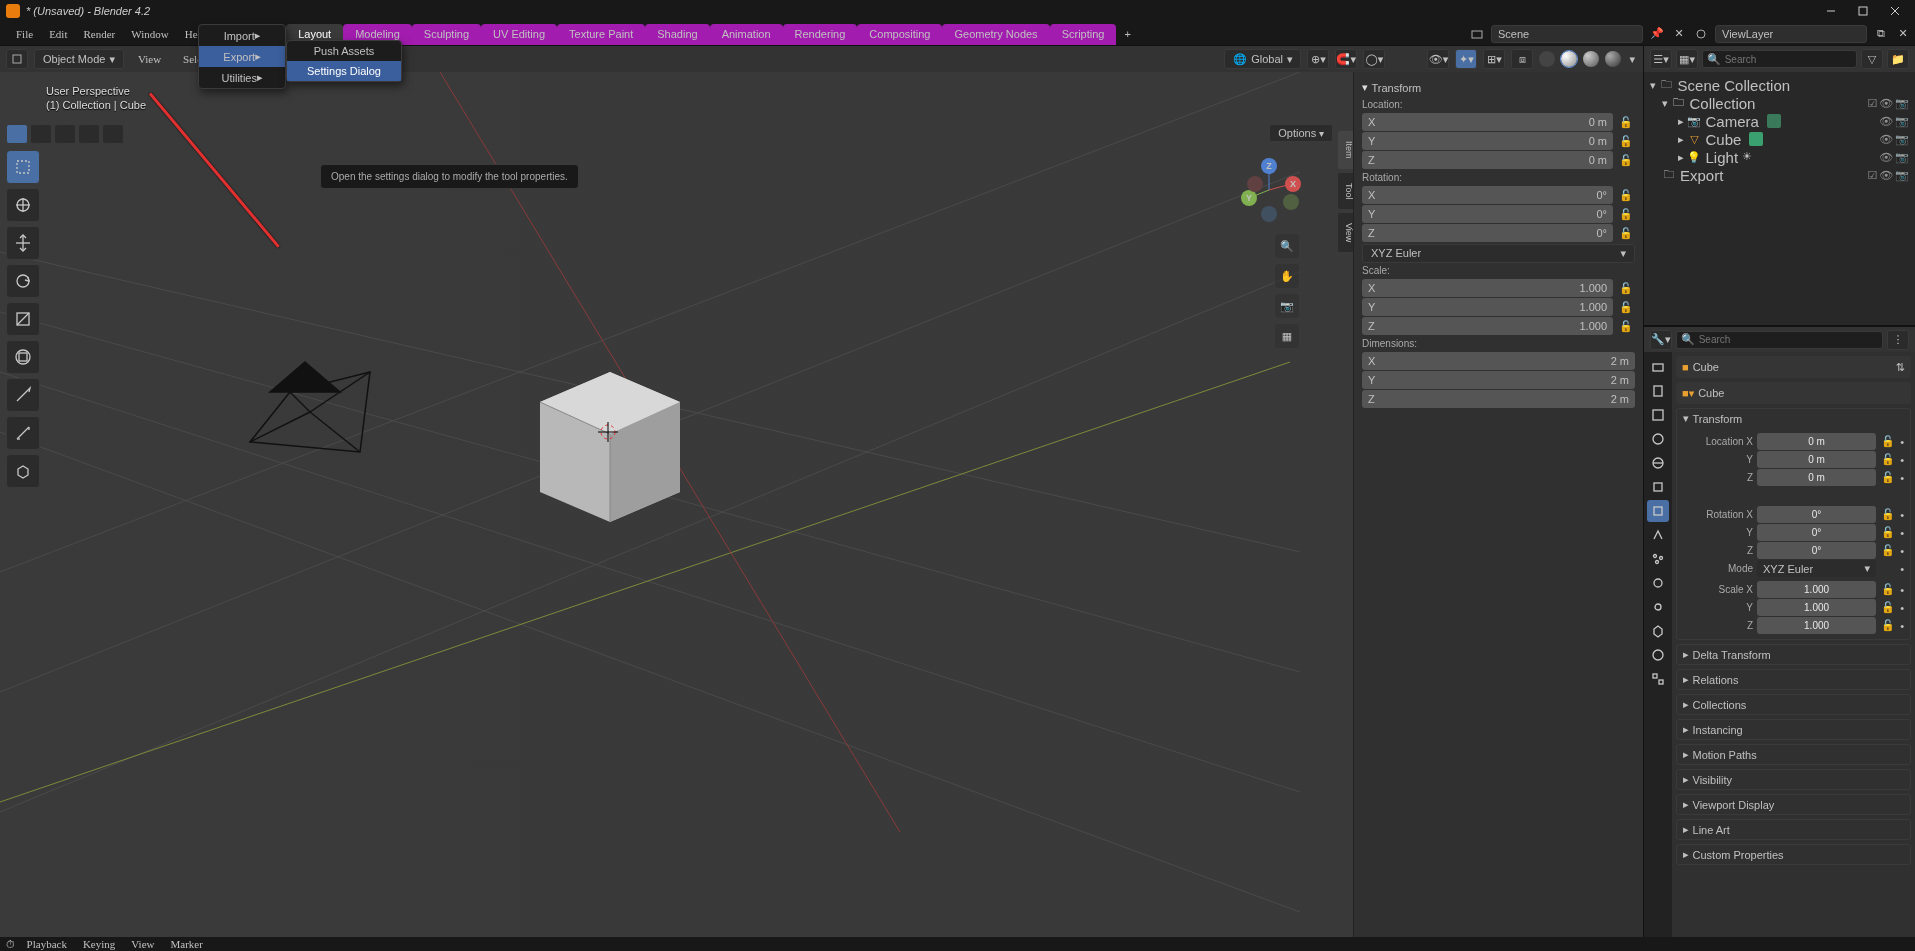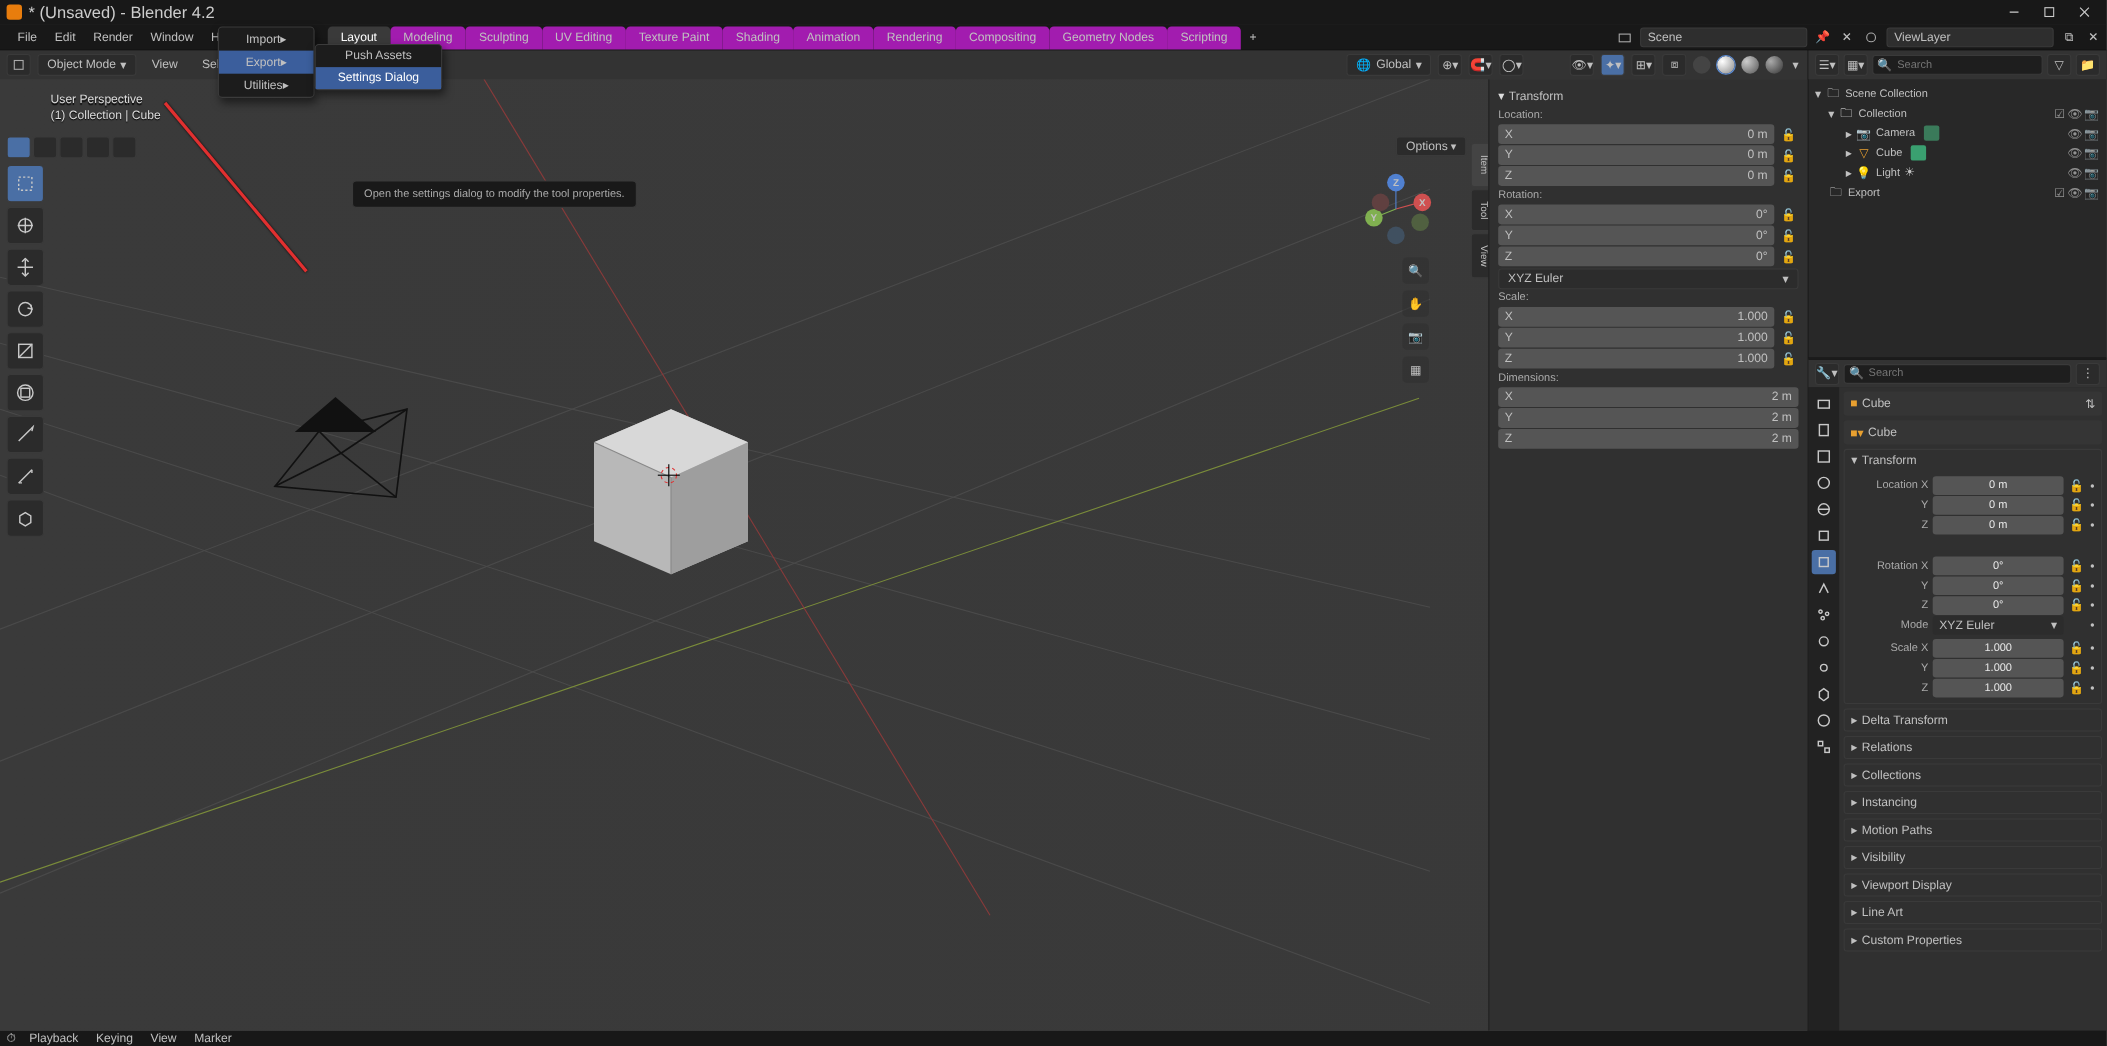--- a/index.html
+++ b/index.html
@@ -1,24 +1,24 @@
 <!DOCTYPE html>
 <html><head>
 <meta charset="utf-8">
 <style>
 * { margin:0; padding:0; box-sizing:border-box; font-family:"Segoe UI",Arial,sans-serif; font-size:11px; color:#c0c0c0; user-select:none; }
 body { background:#333; width:1915px; height:951px; overflow:hidden; display:flex; flex-direction:column; }
 .titlebar { height:22px; background:#181818; display:flex; align-items:center; padding:0 6px; }
 .titlebar .logo { width:14px; height:14px; background:#e87d0d; border-radius:3px; margin-right:6px; }
-.titlebar .title { flex:1; font-size:15px; color:#ccc; }
+.titlebar .title { flex:1; font-size:11px; color:#ccc;font-style:italic; }
 .winbtns { display:flex; gap:4px; }
 .winbtn { width:28px; height:18px; display:flex; align-items:center; justify-content:center; cursor:default; }
 .winbtn svg { stroke:#ccc; }
 .menubar { height:24px; background:#181818; display:flex; align-items:center; padding:0 4px; gap:0; border-bottom:1px solid #111; }
-.menuitem { padding:3px 8px; cursor:default; border-radius:2px; }
+.menuitem { padding:3px 8px; cursor:default; border-radius:2px;font-family:Liberation Serif, serif; }
 .menuitem.active { background:#3b5e9c; color:#fff; }
 .sceneinput { margin-left:auto; display:flex; align-items:center; gap:6px; }
 .sceneinput .field { background:#2e2e2e; border:1px solid #3a3a3a; border-radius:3px; padding:2px 6px; width:152px; height:18px; display:flex; align-items:center; }
 .sceneinput .ic { width:16px; height:16px; display:flex; align-items:center; justify-content:center; }
 
 .tabbar { height:26px; background:#222; display:flex; align-items:flex-start; padding:0 8px; gap:2px; border-bottom:1px solid #111; }
 .tab { padding:4px 12px 5px 12px; background:#a21caf; border-radius:4px 4px 0 0; cursor:default; margin-top:2px; }
 .tab.active { background:#3a3a3a; color:#fff; }
 .tab.plus { background:none; padding:4px 8px; }
 
@@ -75,21 +75,21 @@
 .np-euler { background:#2c2c2c; border:1px solid #3a3a3a; border-radius:3px;padding:2px 8px; margin-top:2px; font-size:10px; display:flex; justify-content:space-between;}
 
 
 .rightcol { width:272px; display:flex; flex-direction:column; background:#282828; border-left:1px solid #111; }
 .outliner { flex:0 0 280px; border-bottom:1px solid #111; display:flex; flex-direction:column; }
 .out-hdr { height:26px; background:#333; display:flex; align-items:center; padding:0 6px; gap:4px; }
 .search { flex:1; background:#1e1e1e; border:1px solid #3a3a3a; border-radius:3px; height:18px; display:flex; align-items:center; padding:0 4px; gap:4px; }
 .search input { background:none; border:none; outline:none; color:#888; font-size:10px; width:100%; }
 .tree { flex:1; padding:4px 2px; overflow:auto; }
 .trow { display:flex; align-items:center; padding:1px 4px; gap:4px; height:18px; }
-.trow .name{ font-size:10px; }
+.trow .name{ font-size:15px; }
 .trow .icons { margin-left:auto; display:flex; gap:2px; opacity:.7; }
 .ticon{width:14px;height:14px;display:flex;align-items:center;justify-content:center;}
 .obic{width:14px;height:14px;}
 
 .proparea { flex:1; display:flex; min-height:0; }
 .proptabs { width:28px; background:#222; display:flex; flex-direction:column; align-items:center; padding:4px 0; gap:2px; }
 .ptab { width:22px; height:22px; border-radius:3px; display:flex; align-items:center; justify-content:center; }
 .ptab.active { background:#4a6fa5; }
 .ptab svg{stroke:#c8c8c8;fill:none;stroke-width:1.3;}
 .propbody { flex:1; overflow:auto; padding:4px; background:#303030; }

